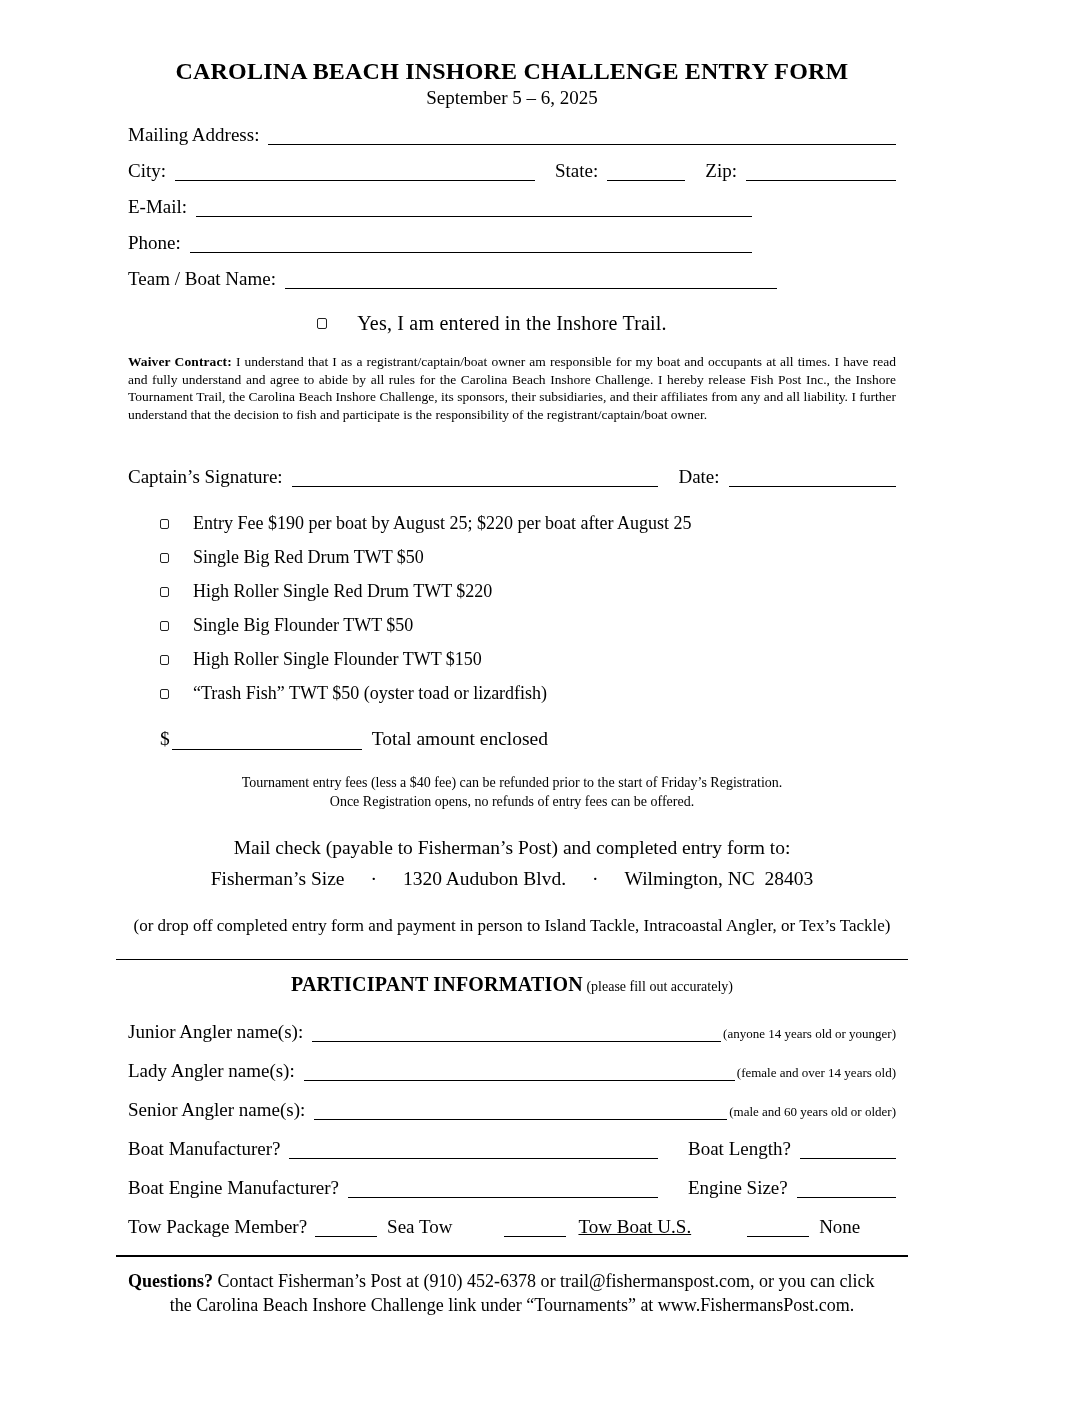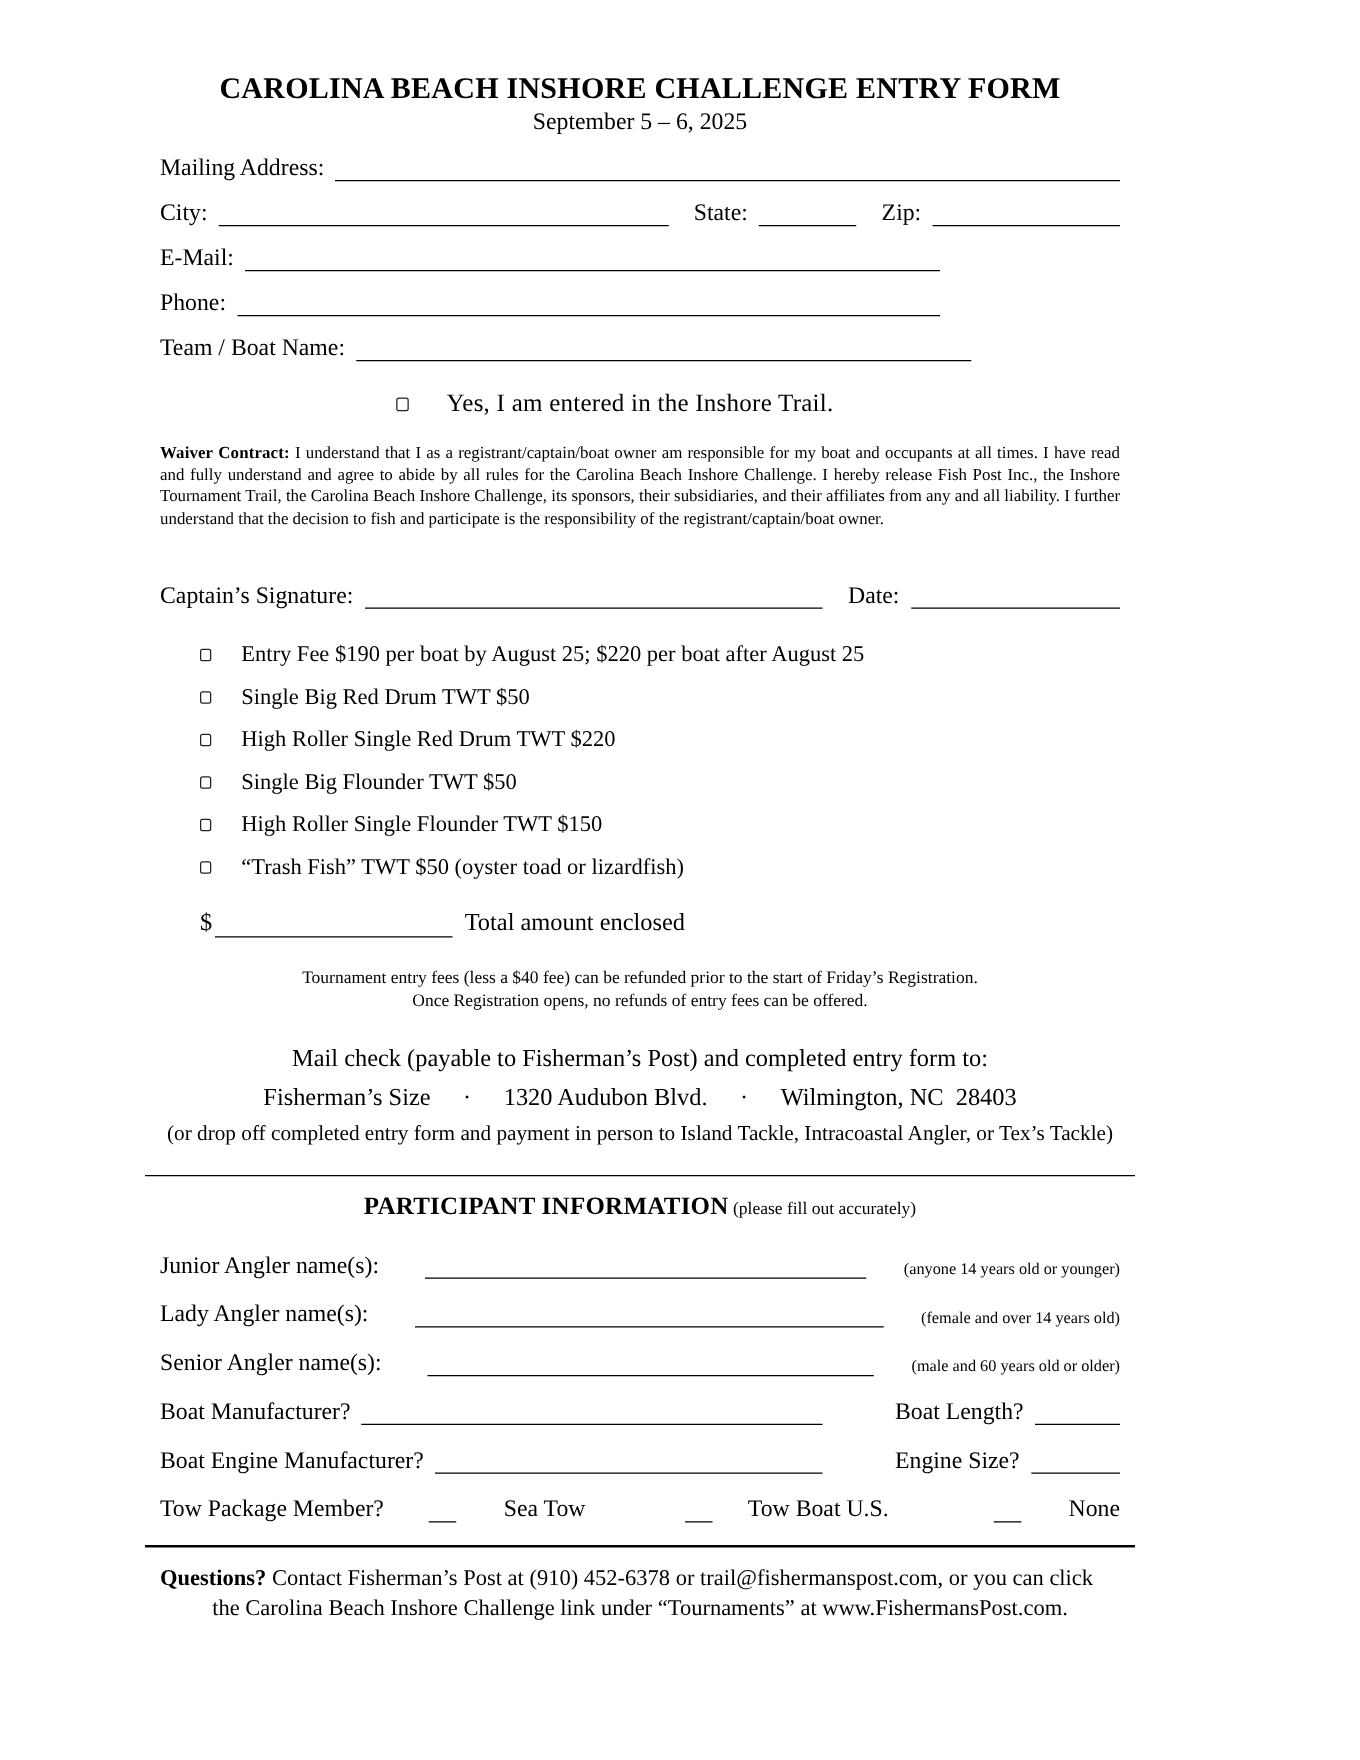--- a/index.html
+++ b/index.html
@@ -44,38 +44,38 @@
 
   .total-row { display: flex; align-items: flex-end; font-size: 19.5px; line-height: 24px; margin-top: 22px; padding-left: 32px; }
   .total-row .fill { width: 190px; margin-left: 2px; }
   .total-row .lbl { margin-left: 10px; }
 
   .refund { font-size: 14px; line-height: 19px; margin-top: 22px; }
 
   .mail1 { font-size: 19.5px; margin-top: 26px; }
   .mail2 { font-size: 19.5px; margin-top: 9px; white-space: pre-wrap; }
   .mail2 .dot { padding: 0 26px; }
-  .mail3 { font-size: 17px; margin-top: 7px; }
+  .mail3 { font-size: 17px; margin-top: 26px; }
 
   .hr1 { border: 0; border-top: 1.6px solid #000; margin: 23px -12px 0 -12px; }
   .hr2 { border: 0; border-top: 2.6px solid #000; margin: 17px -12px 0 -12px; }
 
   .pi-head { margin-top: 13px; font-size: 14px; }
   .pi-head b { font-size: 20px; letter-spacing: .2px; }
 
-  .p-row { margin-top: 16px; gap: 28px; }
+  .p-row { margin-top: 16px; }
   .p-note { font-size: 13px; white-space: nowrap; margin-left: 2px; line-height: 19px; }
 
   .seg { display: flex; align-items: flex-end; }
   .seg-l { flex: 0 0 530px; }
   .seg-r { flex: 1 1 auto; margin-left: 30px; }
 
   .tow-row .fill { margin-bottom: 1px; }
   .w62 { width: 62px; }
-  .ml8 { margin-left: 8px; } .ml10 { margin-left: 10px; } .ml12 { margin-left: 0; }
+  .ml8 { margin-left: 8px; } .ml10 { margin-left: 10px; } .ml12 { margin-left: 12px; text-decoration: underline; }
   .ml52 { margin-left: 52px; } .ml56 { margin-left: 56px; }
 
   .footer { margin-top: 12px; font-size: 18px; line-height: 24px; }
   .footer .l2 { text-align: center; }
 </style>
 </head>
 <body>
 
 <div class="page">
 

